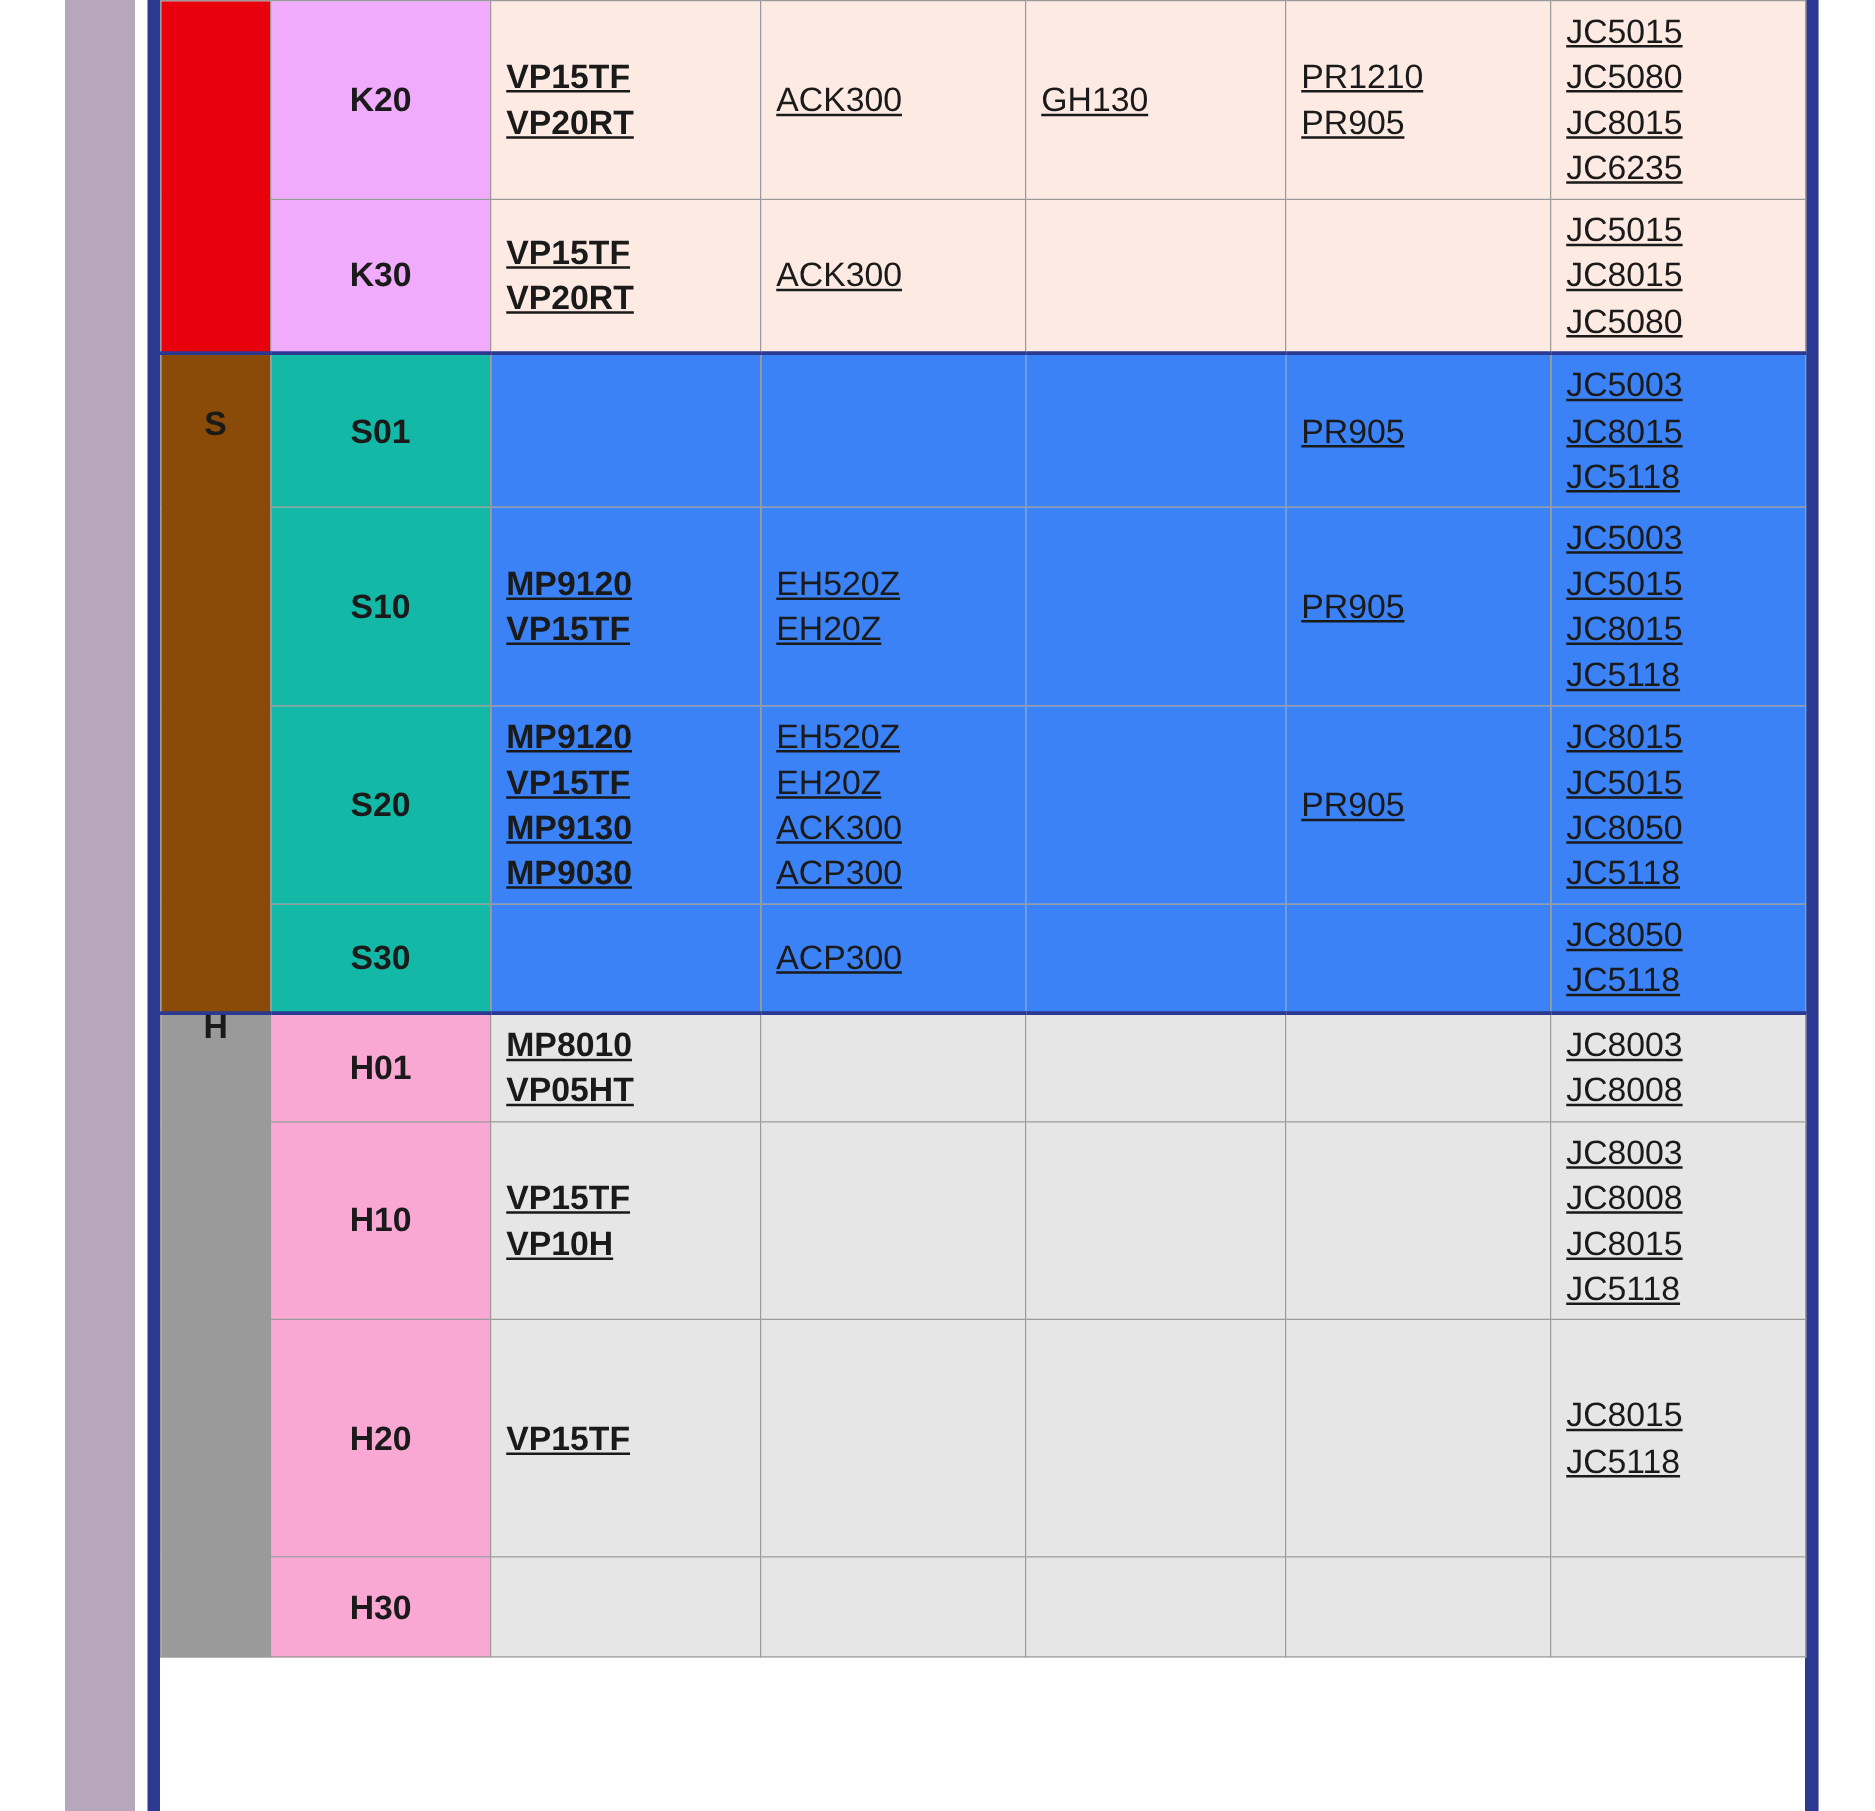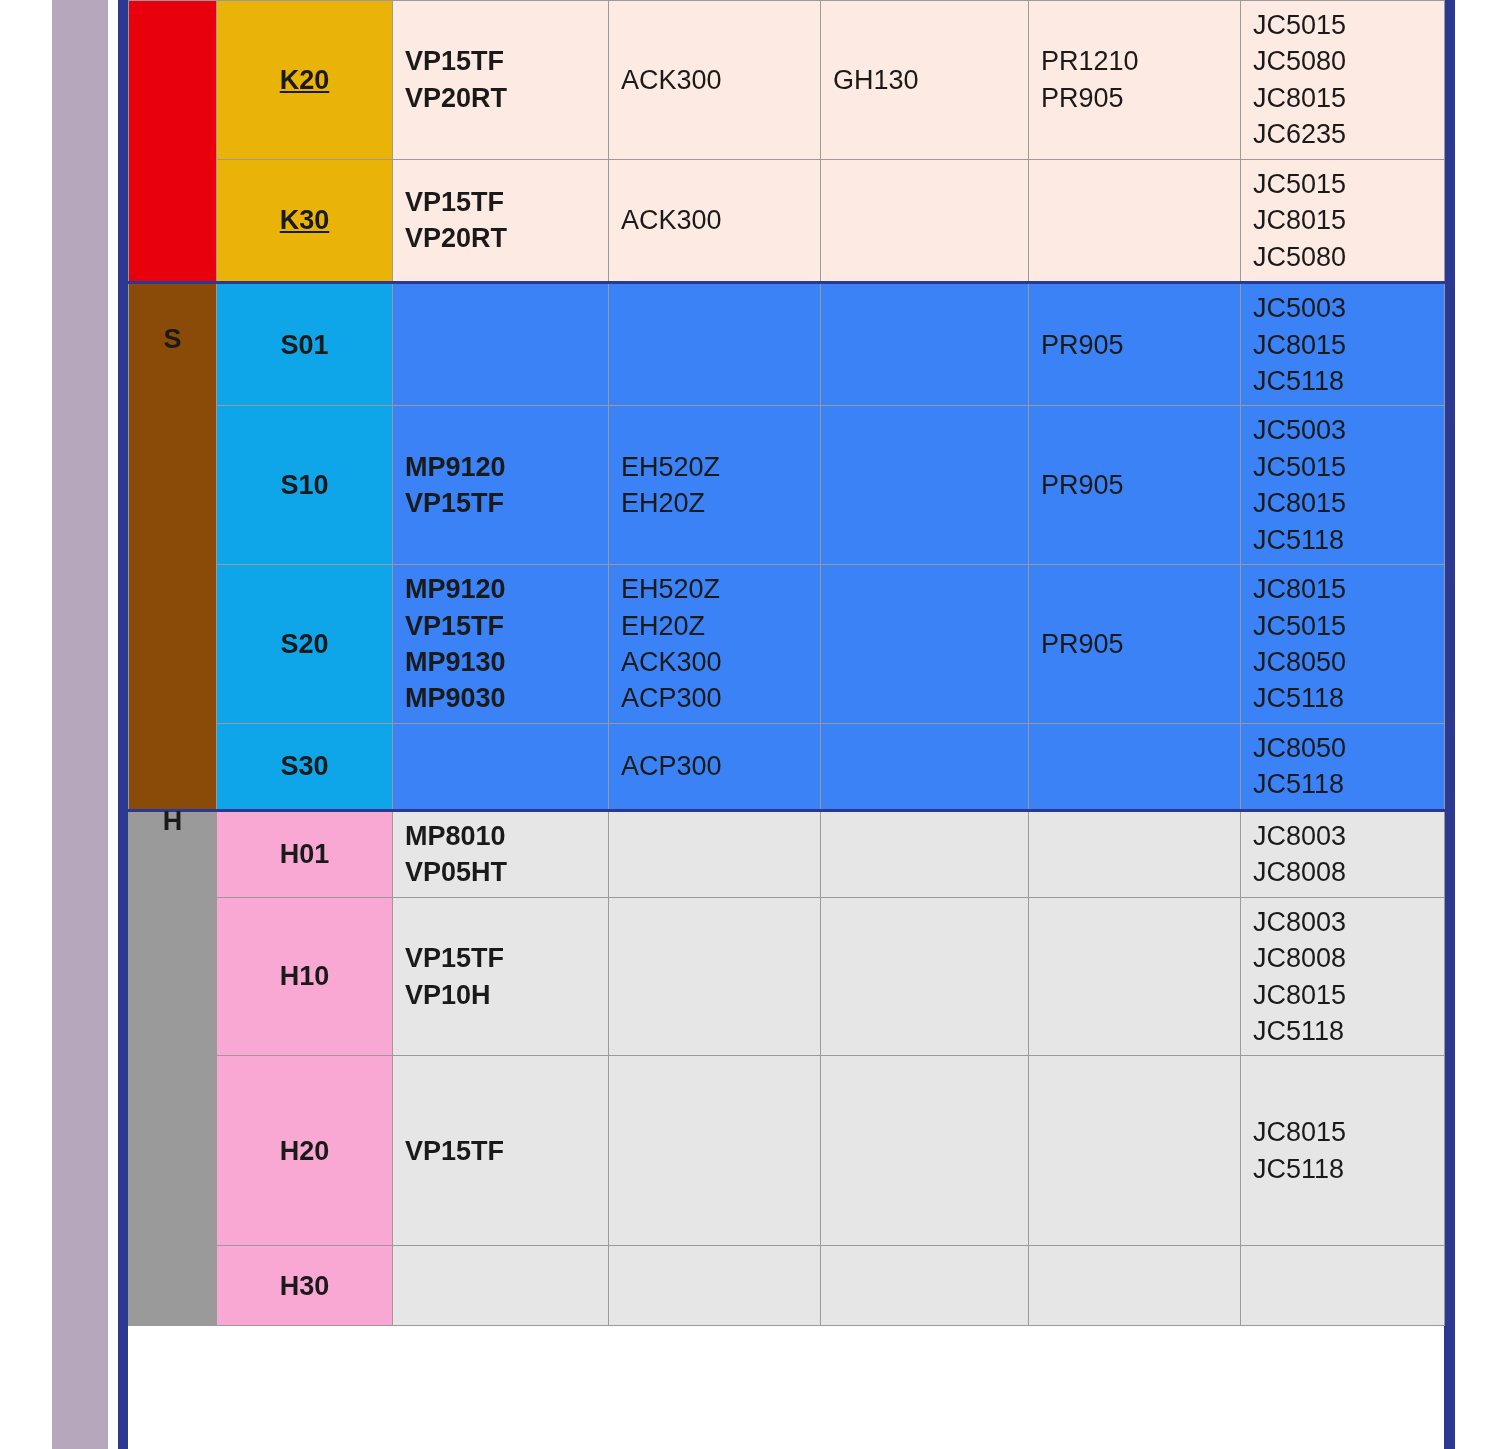--- a/index.html
+++ b/index.html
@@ -111,32 +111,32 @@
   td.group.s .letter { transform: translateY(-205px); }
   td.group.h .letter { transform: translateY(-245px); }
 
   
   td.code {
     text-align: center;
     font-weight: bold;
     font-size: 32px;
     color: #111111;
   }
-  td.code.k { background: #eab308; text-decoration: underline; }
-  td.code.s { background: #0ea5e9; }
+  td.code.k { background: #f0abfc; }
+  td.code.s { background: #14b8a6; }
   td.code.h { background: #f9a8d4; }
 
   
   td.val { font-size: 27px; }
   td.val.k { background: #fdeae2; }
   td.val.s { background: #3b82f6; }
   td.val.h { background: #e6e6e6; margin-top: 28px; }
   td.val.bold { font-weight: bold; }
 
-  td.val .line { display: block; white-space: nowrap; }
+  td.val .line { display: block; white-space: nowrap; text-decoration: underline; }
 
   
   tr.group-start > td { border-top: 3px solid #2b3990; }
 
   .cell-empty { display: block; min-height: 1px; }
 </style>
 </head>
 <body>
 
 <div class="page">

